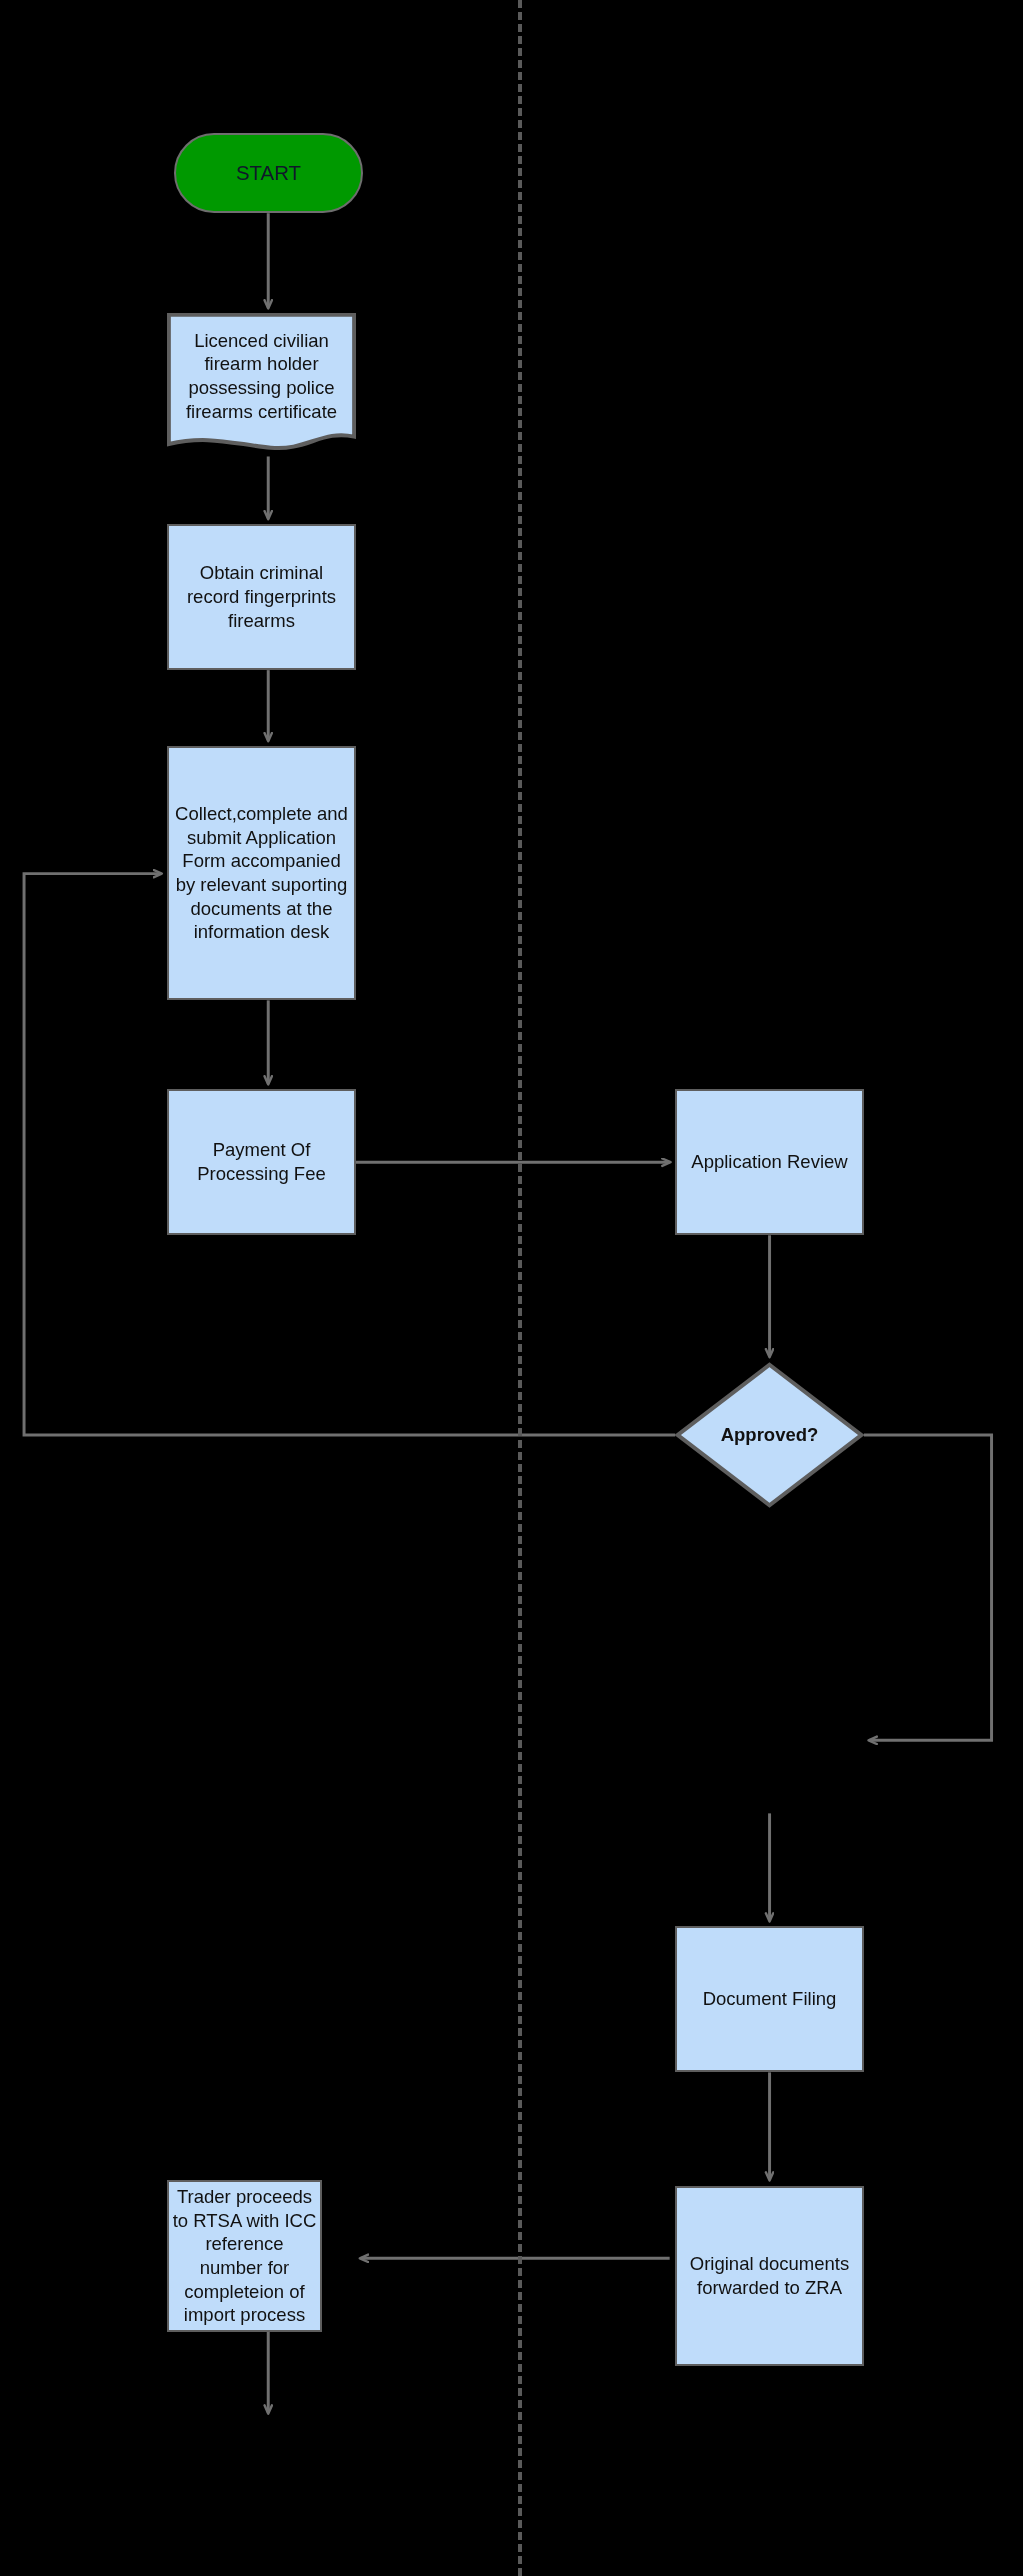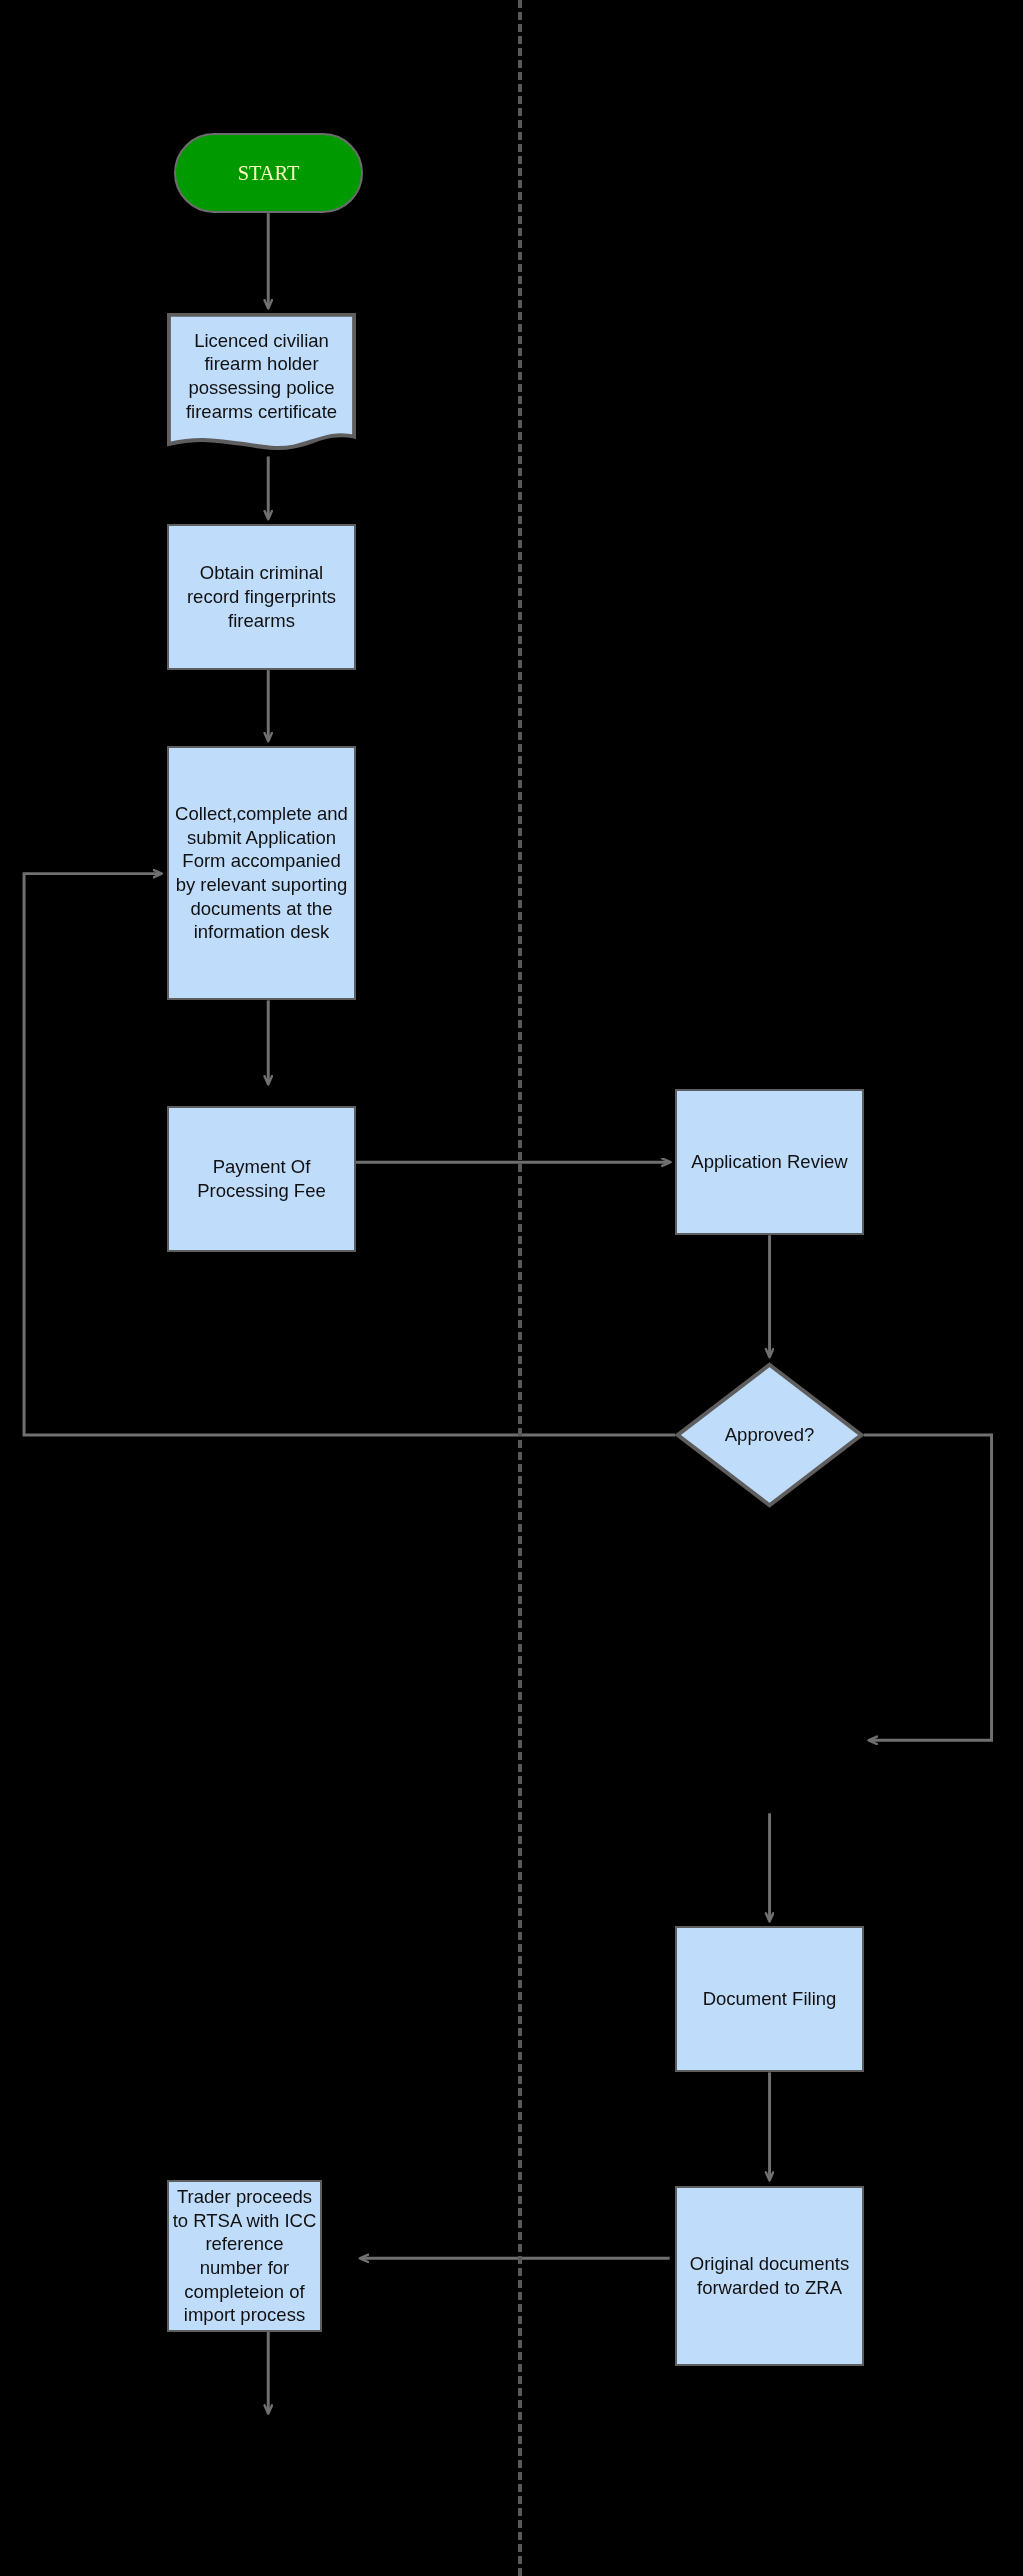--- a/index.html
+++ b/index.html
@@ -39,22 +39,21 @@
     background: #bfdcfa;
     border: 2.8px solid #5e5e5e;
     font-size: 18.5px;
     padding: 1.9px 3.7px;
   }
   .node-terminal {
     background: #009900;
     border: 2.8px solid #6e6e6e;
     border-radius: 43px;
     font-size: 20.4px;
-    color: #fef9c3;
-    font-family: Liberation Serif, serif;
+    color: #0f172a;
   }
   .node-document {
     font-size: 18.5px;
     background: transparent;
     border: none;
     padding: 12px;
   }
   .node-document .doc-shape {
     position: absolute;
     left: 0; top: 0;
@@ -77,20 +76,21 @@
   .node-decision .dia-shape {
     position: absolute;
     left: 0; top: 0;
     width: 100%;
     height: 100%;
     z-index: 0;
   }
   .node-decision .dia-text {
     position: relative;
     z-index: 1;
+    font-weight: bold;
   }
   .swimlane-divider {
     position: absolute;
     top: 0;
     width: 0;
     height: 2576px;
     border-left: 4.6px dashed #5a5a5a;
     z-index: 1;
   }
 </style>
@@ -135,21 +135,21 @@
   </div>
 
   <div class="node node-process" id="node-criminal" style="left: 167px; top: 524px; width: 189px; height: 146px;">
     <span>Obtain criminal record fingerprints firearms</span>
   </div>
 
   <div class="node node-process" id="node-collect" style="left: 167px; top: 746px; width: 189px; height: 254px;">
     <span>Collect,complete and submit Application Form accompanied by relevant suporting documents at the information desk</span>
   </div>
 
-  <div class="node node-process" id="node-payment" style="left: 167px; top: 1089px; width: 189px; height: 146px; margin-top: 17px;">
+  <div class="node node-process" id="node-payment" style="left: 167px; top: 1089px; width: 189px; height: 146px;">
     <span>Payment Of Processing Fee</span>
   </div>
 
   <div class="node node-process" id="node-review" style="left: 675px; top: 1089px; width: 189px; height: 146px;">
     <span>Application Review</span>
   </div>
 
   <div class="node node-decision" id="node-approved" style="left: 675px; top: 1362px; width: 189px; height: 146px;">
     <svg class="dia-shape" viewBox="0 0 204 158" preserveAspectRatio="none">
       <path d="M102,3 L201,79 L102,155 L3,79 Z" fill="#bfdcfa" stroke="#5e5e5e" stroke-width="4" vector-effect="non-scaling-stroke"></path>

